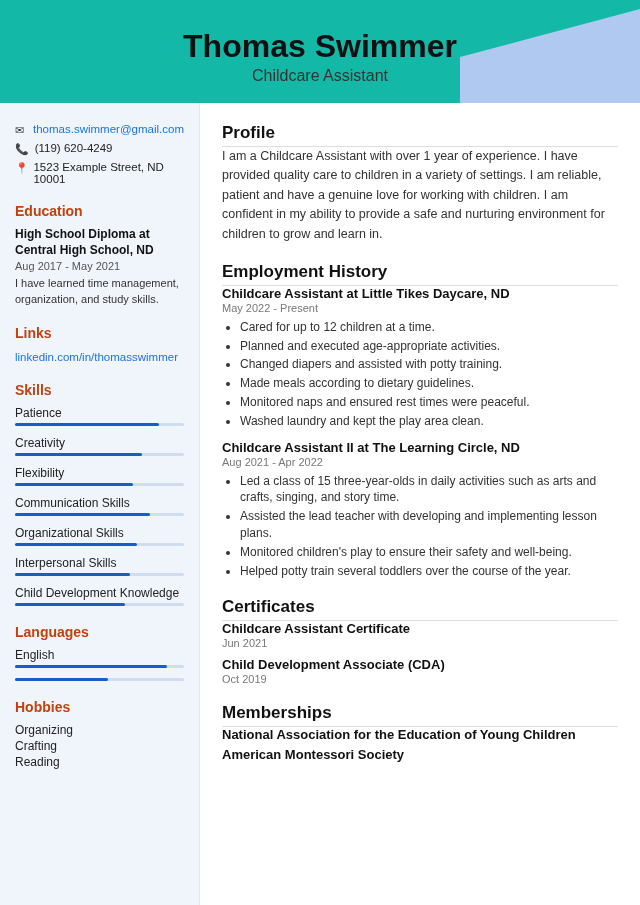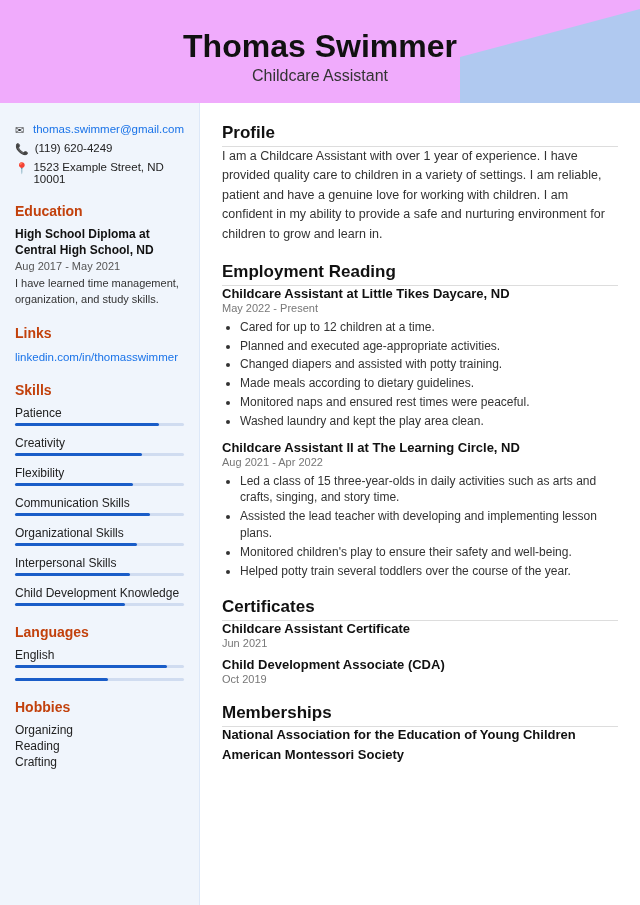--- a/index.html
+++ b/index.html
@@ -7,21 +7,21 @@
       font-family: Arial, sans-serif;
       font-size: 13px;
       color: #222;
       background: #fff;
       width: 640px;
       min-height: 905px;
     }
 
     
     .header {
-      background: #f0abfc;
+      background: #14b8a6;
       text-align: center;
       padding: 28px 20px 18px;
       position: relative;
       overflow: hidden;
     }
     .header::after {
       content: '';
       position: absolute;
       bottom: -30px;
       right: 0;
@@ -330,36 +330,36 @@
       <div class="lang-bar-fill" style="width:55%"></div>
     </div>
   </div>
         </div>
     </div>
 
     <div class="sidebar-section">
       <div class="sidebar-section-title">Hobbies</div>
       <div id="hobbies-container">
           <div class="hobby-item">Organizing</div>
+          <div class="hobby-item">Crafting</div>
           <div class="hobby-item">Reading</div>
-          <div class="hobby-item">Crafting</div>
         </div>
     </div>
 
   </div>
 
   <div class="main-content">
 
     <div class="section">
       <div class="section-title">Profile</div>
       <div class="profile-text">I am a Childcare Assistant with over 1 year of experience. I have provided quality care to children in a variety of settings. I am reliable, patient and have a genuine love for working with children. I am confident in my ability to provide a safe and nurturing environment for children to grow and learn in.</div>
     </div>
 
     <div class="section">
-      <div class="section-title">Employment Reading</div>
+      <div class="section-title">Employment History</div>
       <div id="jobs-container">
           <div>
     <div class="job-title">Childcare Assistant at Little Tikes Daycare, ND</div>
     <div class="job-date">May 2022 - Present</div>
     <ul class="job-bullets">
               <li>Cared for up to 12 children at a time.</li>
               <li>Planned and executed age-appropriate activities.</li>
               <li>Changed diapers and assisted with potty training.</li>
               <li>Made meals according to dietary guidelines.</li>
               <li>Monitored naps and ensured rest times were peaceful.</li>

